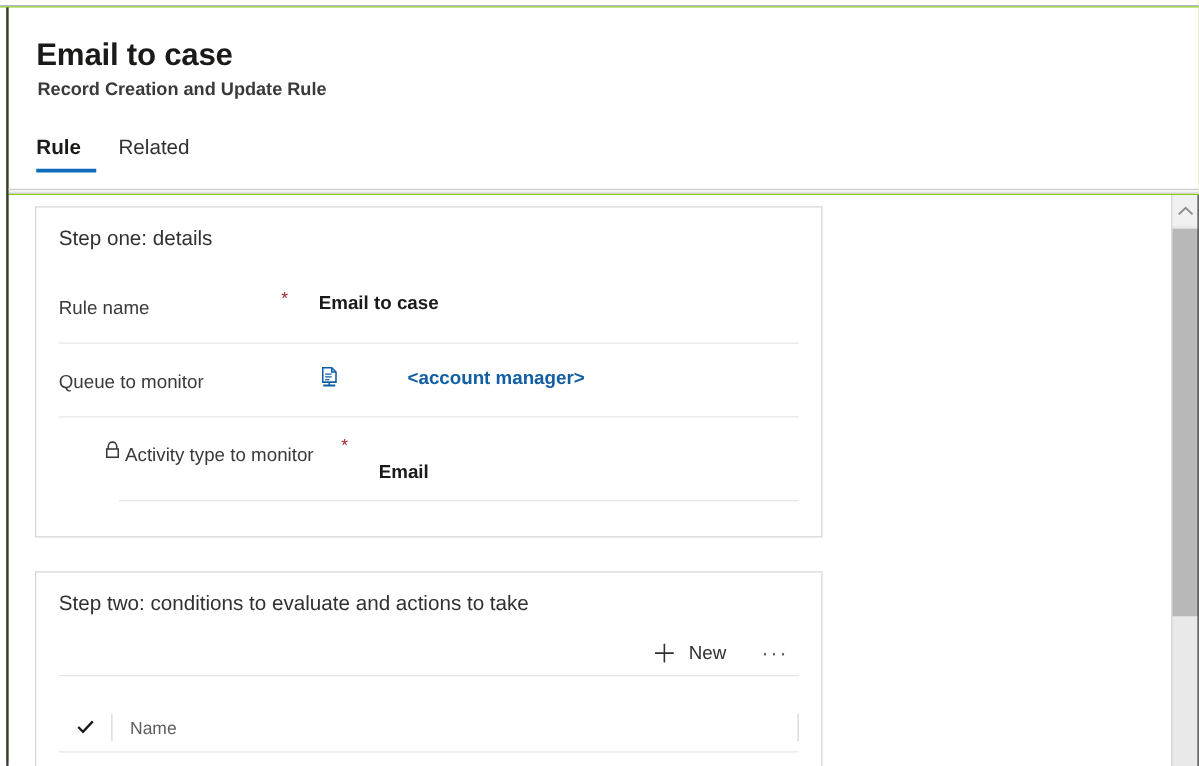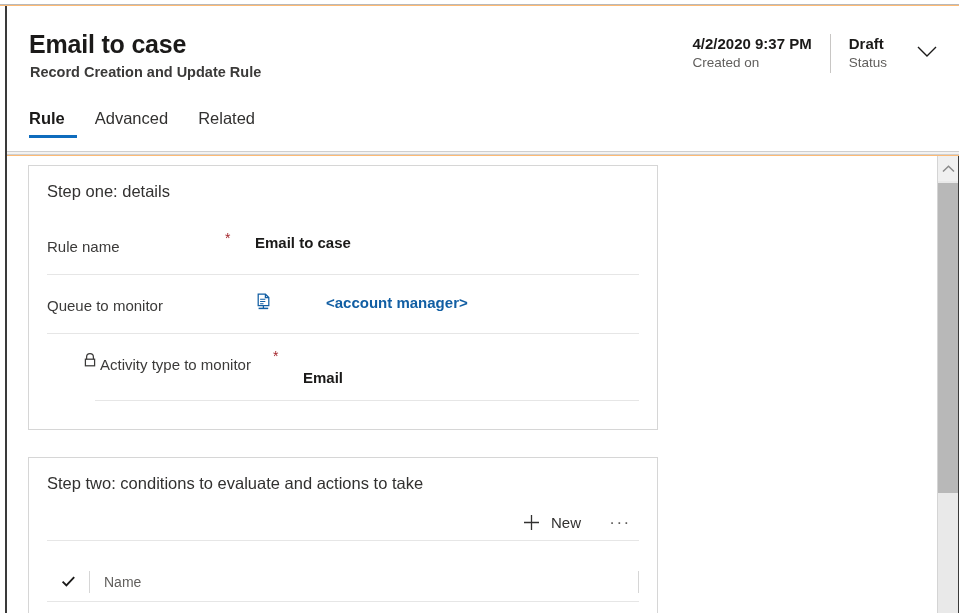--- a/index.html
+++ b/index.html
@@ -15,21 +15,21 @@
     color: #323130;
     -webkit-font-smoothing: antialiased;
   }
 
   
   #app {
     position: relative;
     width: 959px;
     height: 609px;
     box-sizing: border-box;
-    background: #fdba74;
+    background: #84cc16;
   }
   .edge-top {
     position: absolute;
     left: 0; top: 0;
     width: 959px; height: 5px;
     background: #ffffff;
     border-bottom: 1px solid #b9b9b9;
     box-sizing: border-box;
   }
   .edge-left {
@@ -384,43 +384,23 @@
 
   <div class="edge-top"></div>
   <div class="edge-left-outer"></div>
   <div class="edge-left"></div>
 
   <div class="header">
 
     <div class="title">Email to case</div>
     <div class="subtitle">Record Creation and Update Rule</div>
 
-    <div class="hdr-right">
-
-      <div class="hdr-field with-rule">
-        <div class="hdr-value">4/2/2020 9:37 PM</div>
-        <div class="hdr-label">Created on</div>
-      </div>
-
-      <div class="hdr-field">
-        <div class="hdr-value">Draft</div>
-        <div class="hdr-label">Status</div>
-      </div>
-
-      <div class="hdr-chevron">
-        <svg width="20" height="12" viewBox="0 0 20 12">
-          <path d="M1 1 L10 10 L19 1" fill="none" stroke="#1b1a19" stroke-width="1.4"></path>
-        </svg>
-      </div>
-
-    </div>
 
     <div class="tabs">
       <div class="tab active">Rule</div>
-      <div class="tab">Advanced</div>
       <div class="tab">Related</div>
     </div>
 
   </div>
 
   <div class="header-divider"></div>
 
   <div class="content">
 
     <div class="card" id="card-one">

